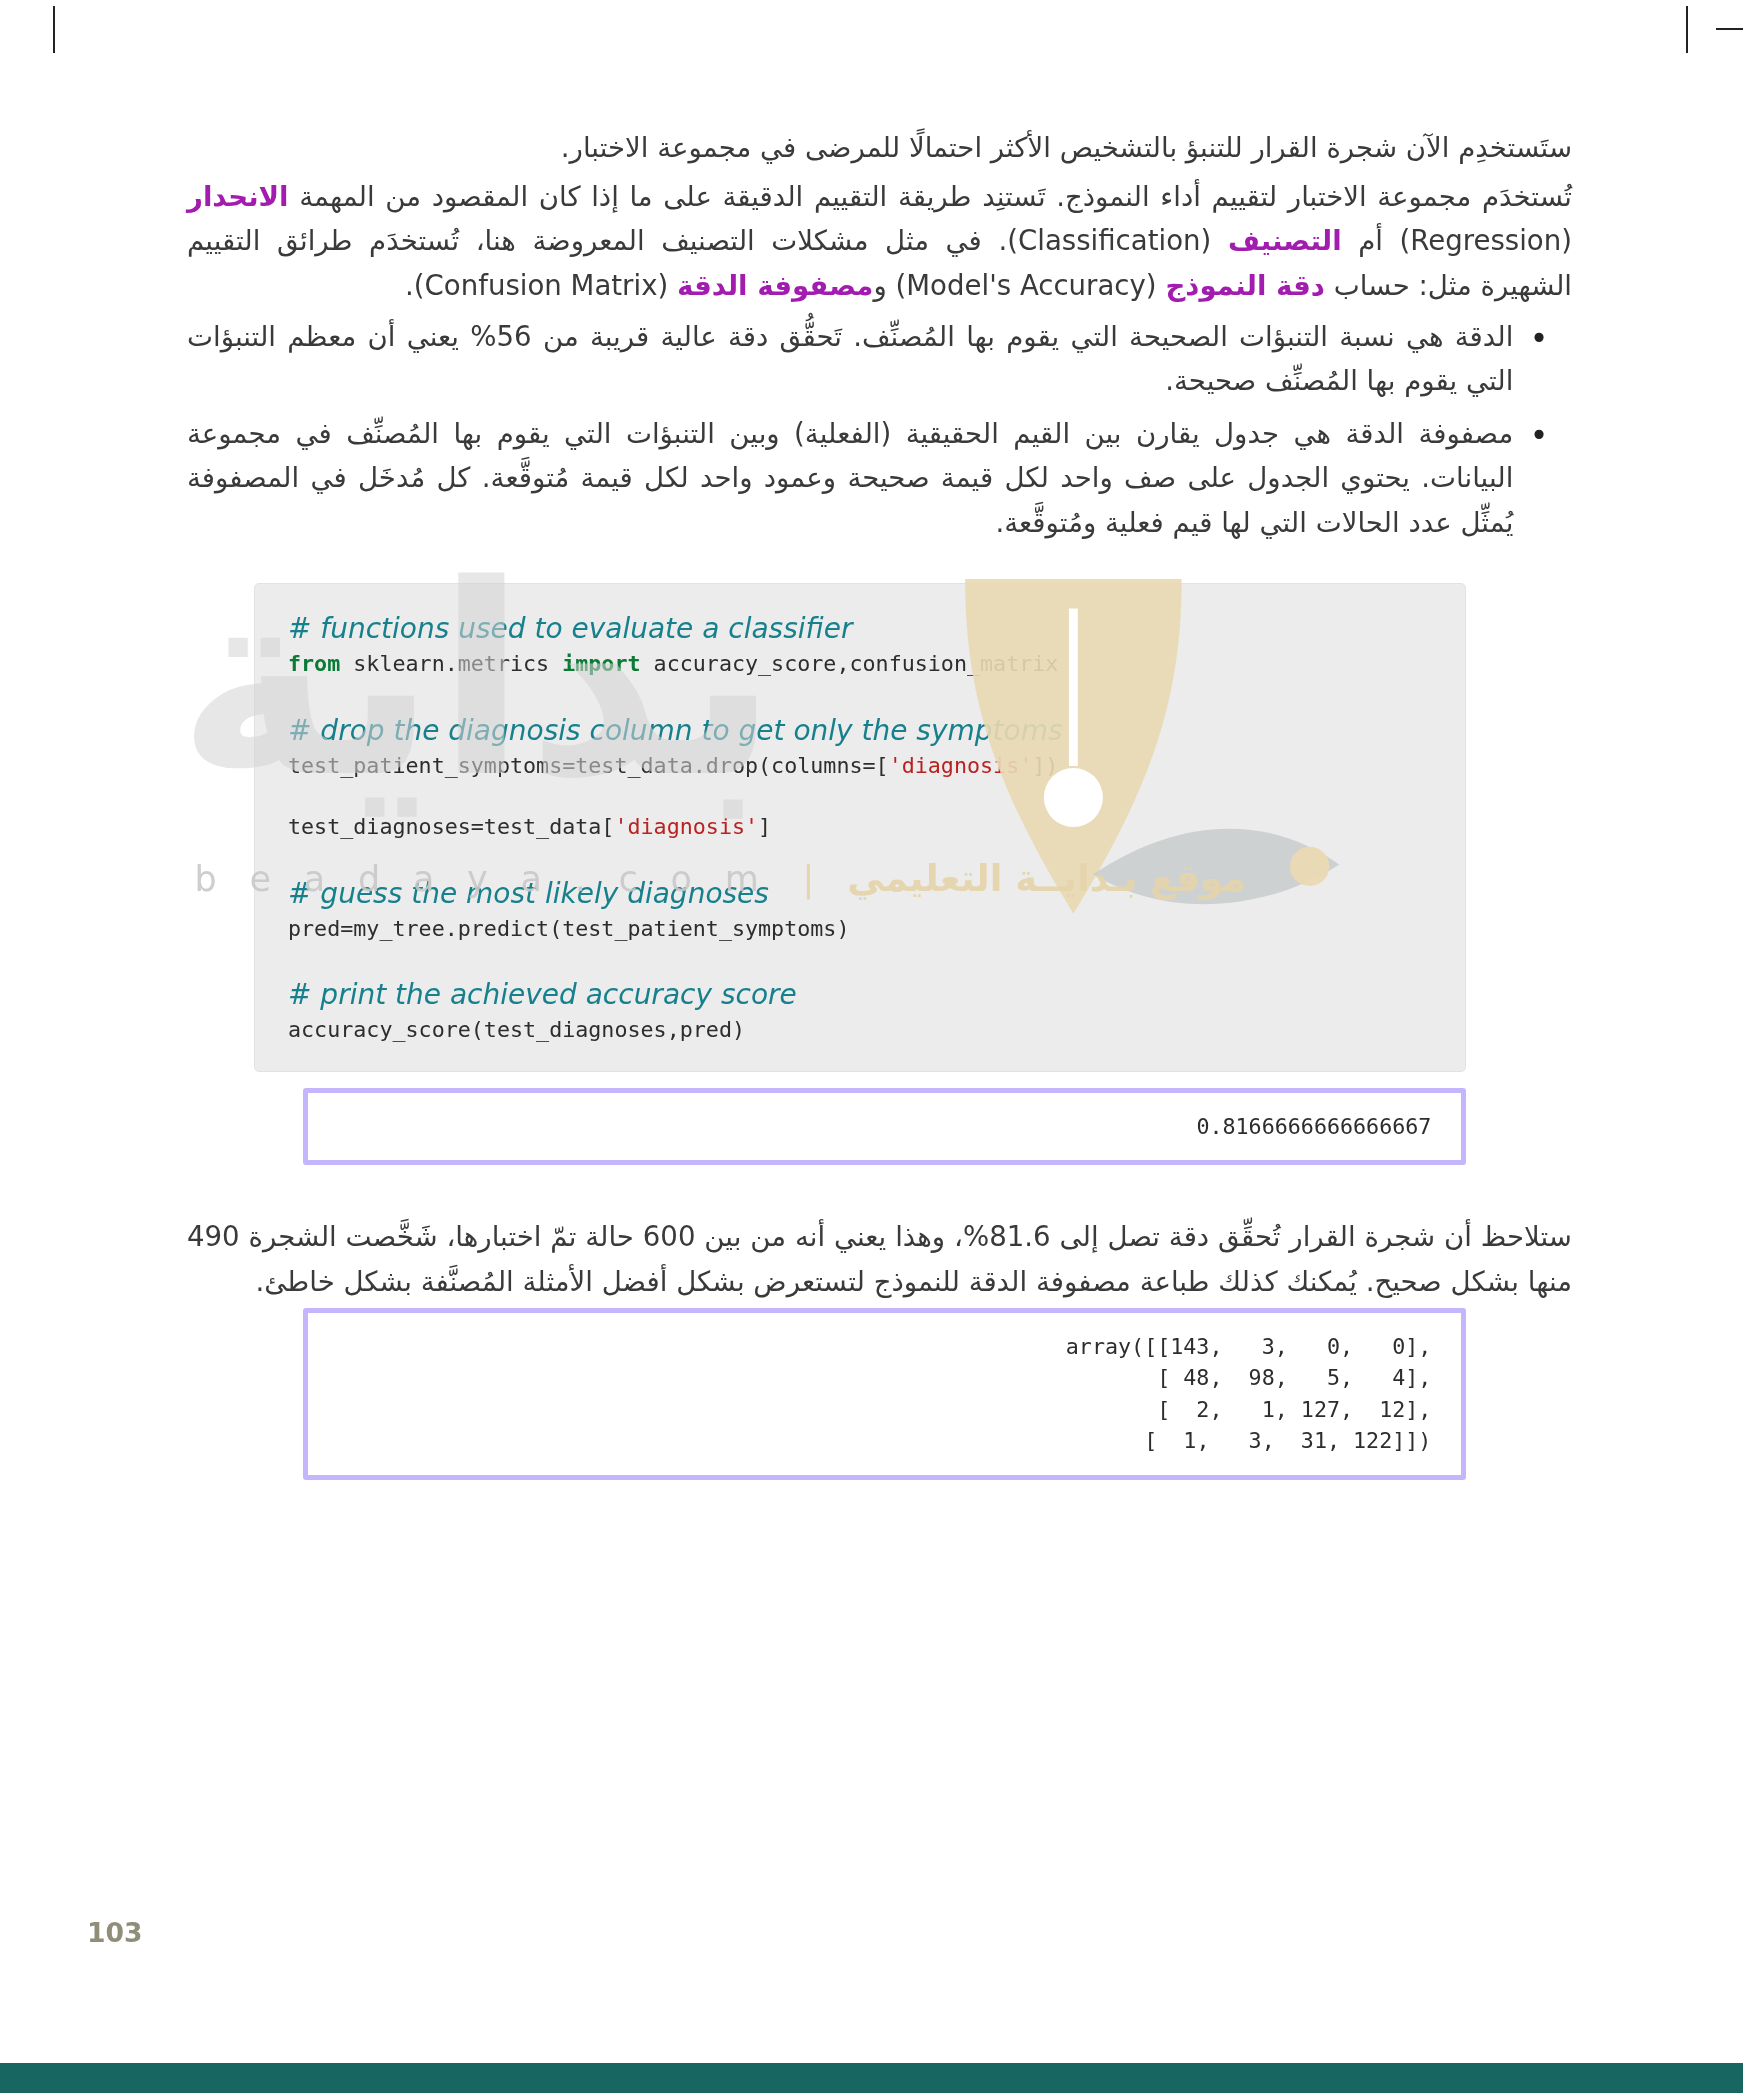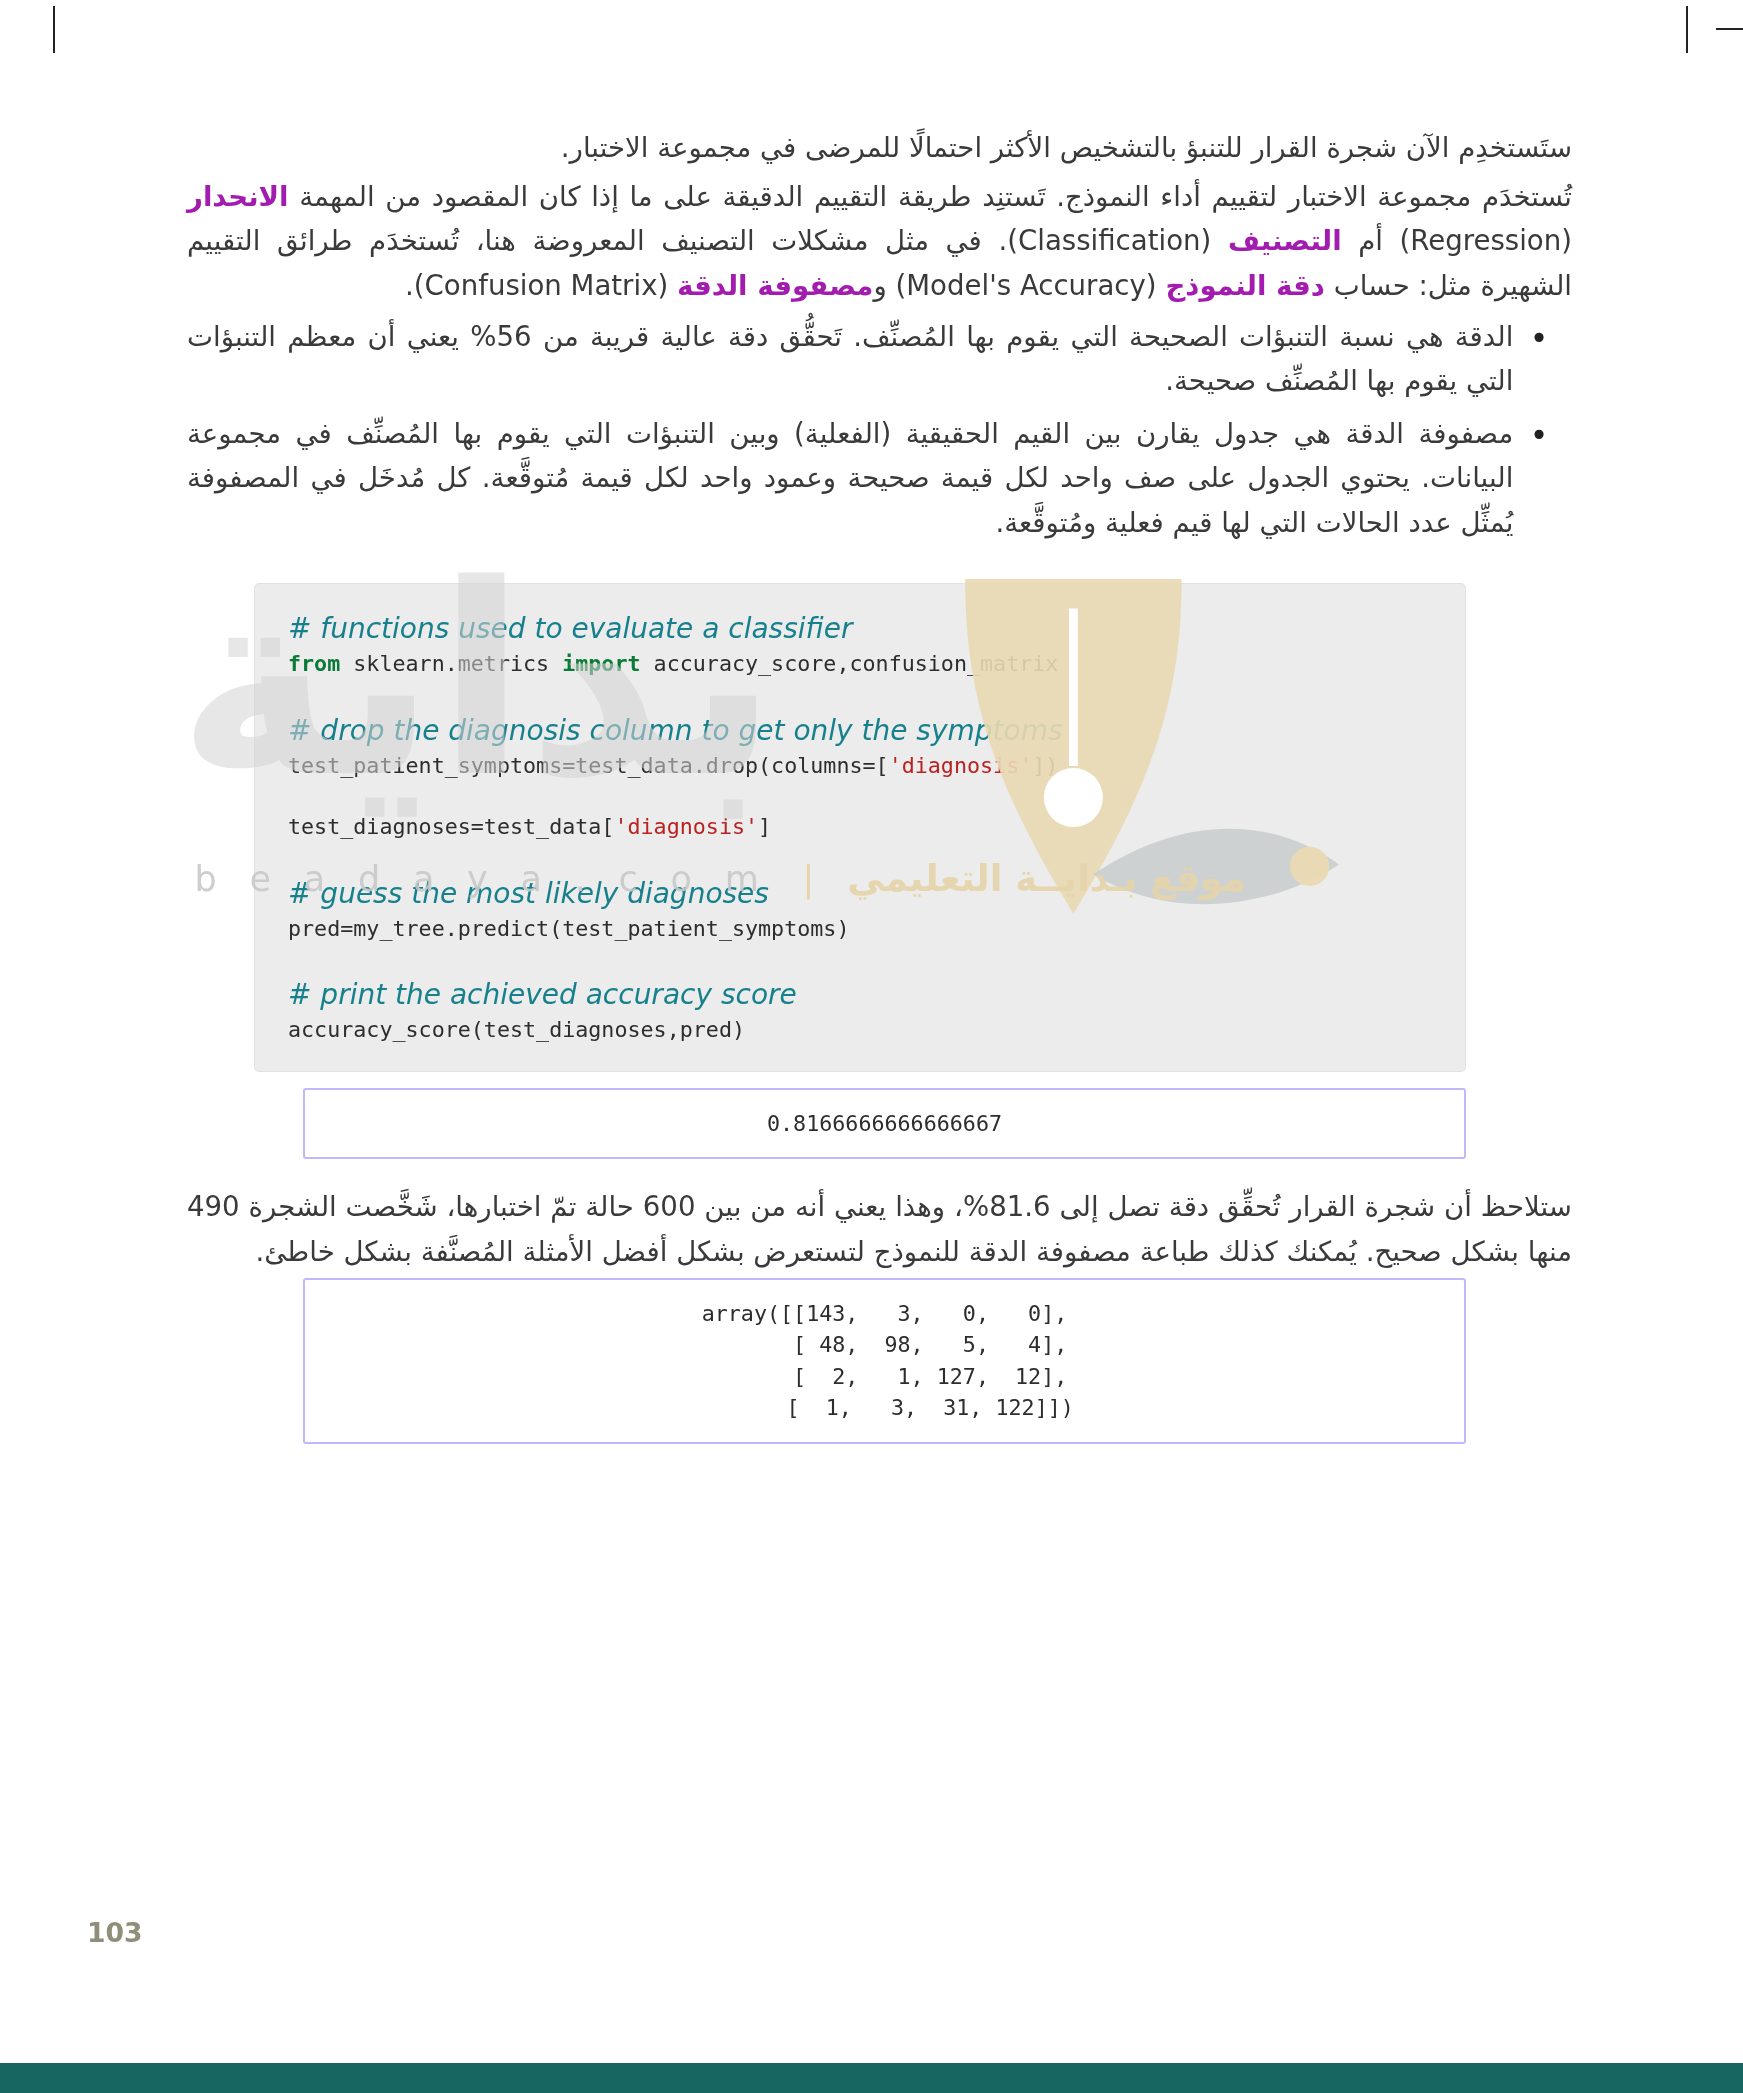--- a/index.html
+++ b/index.html
@@ -59,36 +59,36 @@
   .tok-string  { color:#ba2121; }
   .tok-comment {
     color:#16808c;
     font-style:italic;
     font-family:"DejaVu Sans", sans-serif;
     font-size:28px;
   }
 
   
   .output-block {
-    direction:ltr; text-align:center;
+    direction:ltr; text-align:right;
     background:#ffffff;
-    border:2px solid #c4b5fd;
+    border:5px solid #c4b5fd;
     border-radius:3px;
     padding:17.7px 29.6px;
     margin:0 106px 16px 116px;
     font-family:"DejaVu Sans Mono", monospace;
     font-size:21.7px;
     line-height:1.45;
     color:#2d2d2d;
   }
   .output-block pre {
     font-family:"DejaVu Sans Mono", monospace;
     white-space:pre;
   }
-  .gap-after-output { margin-top:26px; }
+  .gap-after-output { margin-top:50px; }
 
   
   .watermark {
     position:absolute;
     left:167px; top:589px;
     width:1241px; height:424px;
     z-index:5;
     pointer-events:none;
   }
   .wm-bigword {

